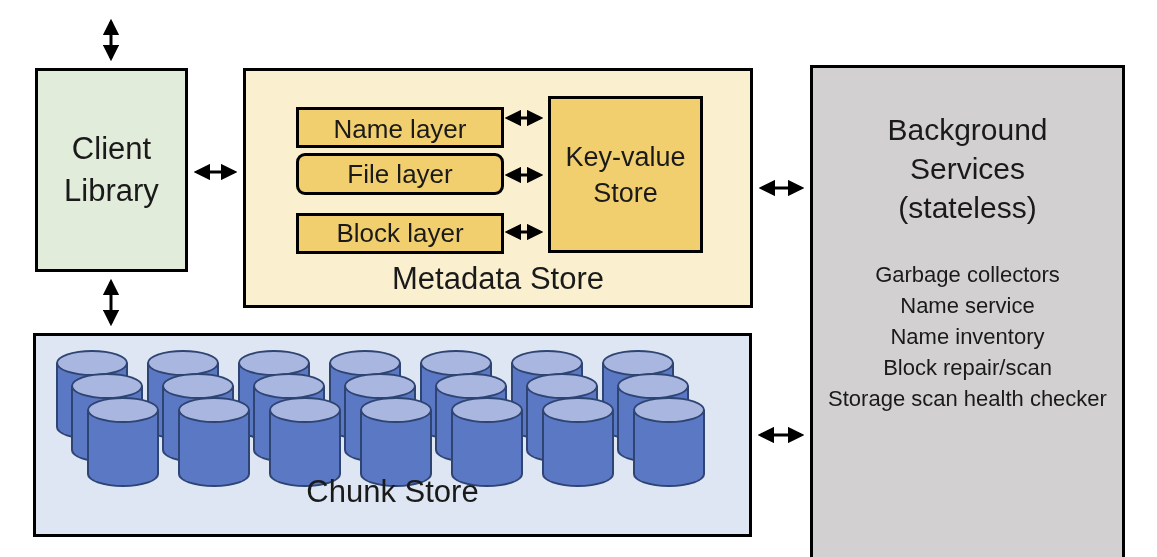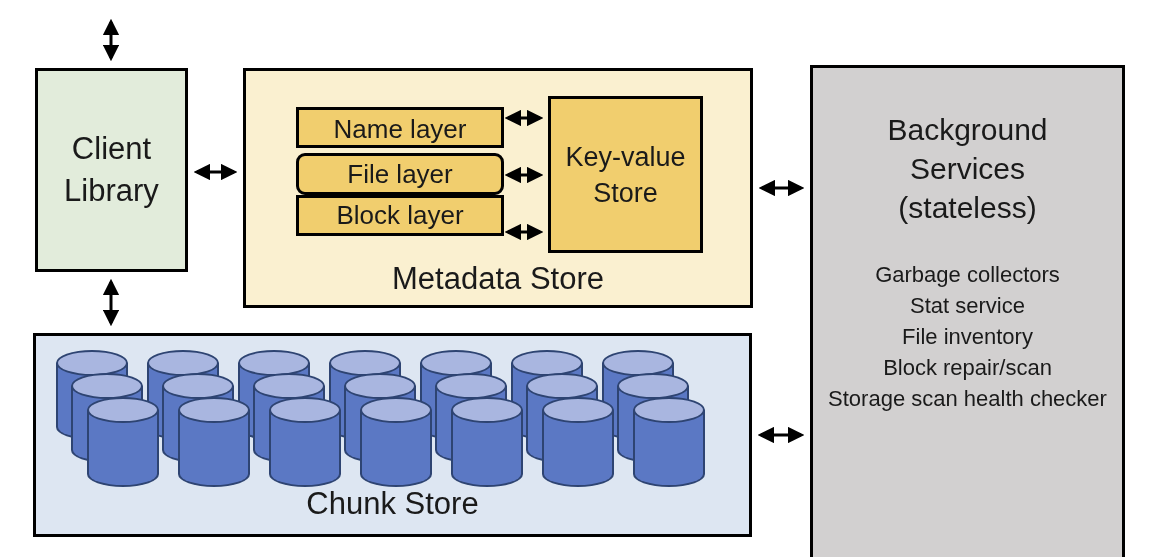--- a/index.html
+++ b/index.html
@@ -26,36 +26,36 @@
   .client{left:35px;top:68px;width:153px;height:204px;background:var(--client-green);justify-content:center;}
   .client .lbl{font-size:31px;line-height:42px;}
 
   
   .metadata{left:243px;top:68px;width:510px;height:240px;background:var(--metadata-cream);}
   .layerbox{position:absolute;left:50px;width:208px;height:41px;background:var(--layer-gold);
             border:3px solid #000;box-sizing:border-box;}
   .layerbox .lbl{font-size:26px;}
   .layer-0{top:36px;align-items:flex-end;}
   .layer-1{top:82px;height:42px;border-radius:9px;}
-  .layer-2{top:124px;}
+  .layer-2{top:142px;}
   .kvbox{position:absolute;left:302px;top:25px;width:155px;height:157px;background:var(--layer-gold);
          border:3px solid #000;box-sizing:border-box;justify-content:center;}
   .kvbox .lbl{font-size:27px;line-height:36px;}
   .store-label{position:absolute;left:0;right:0;bottom:8px;text-align:center;font-size:31px;}
 
   
   .chunk{left:33px;top:333px;width:719px;height:204px;background:var(--chunk-blue);}
   .disk-array{position:absolute;left:0;top:0;width:100%;height:100%;}
   .cyl{position:absolute;width:72px;height:90px;}
   .cyl .cbody{position:absolute;left:0;top:13px;width:100%;height:77px;background:var(--disk-blue);
               border:2px solid var(--disk-outline);border-top:none;box-sizing:border-box;
               border-radius:0 0 36px 36px / 0 0 13px 13px;}
   .cyl .ctop{position:absolute;left:0;top:0;width:100%;height:26px;background:var(--disk-top);
              border:2px solid var(--disk-outline);box-sizing:border-box;border-radius:50%;}
-  .chunk .store-label{bottom:12px;z-index:6;}
+  .chunk .store-label{bottom:24px;z-index:6;}
 
   
   .services{left:810px;top:65px;width:315px;height:528px;background:var(--services-gray);}
   .bg-title{margin-top:42px;text-align:center;font-size:30px;line-height:39px;}
   .services-list{margin-top:32px;text-align:center;font-size:22px;line-height:31px;}
   .service-item{margin:0 auto;max-width:290px;}
 
   
   .arrows{position:absolute;left:0;top:0;width:1157px;height:557px;z-index:5;pointer-events:none;}
 </style>
@@ -191,20 +191,20 @@
       </div>
     <div class="store-label">Chunk Store</div>
   </div>
 
   <div class="box services">
     <div class="bg-title pre">Background
 Services
 (stateless)</div>
     <div class="services-list">
         <div class="service-item">Garbage collectors</div>
-        <div class="service-item">Stat service</div>
-        <div class="service-item">File inventory</div>
+        <div class="service-item">Name service</div>
+        <div class="service-item">Name inventory</div>
         <div class="service-item">Block repair/scan</div>
         <div class="service-item">Storage scan health checker</div>
       </div>
   </div>
 
 </div>
 
 </body></html>

